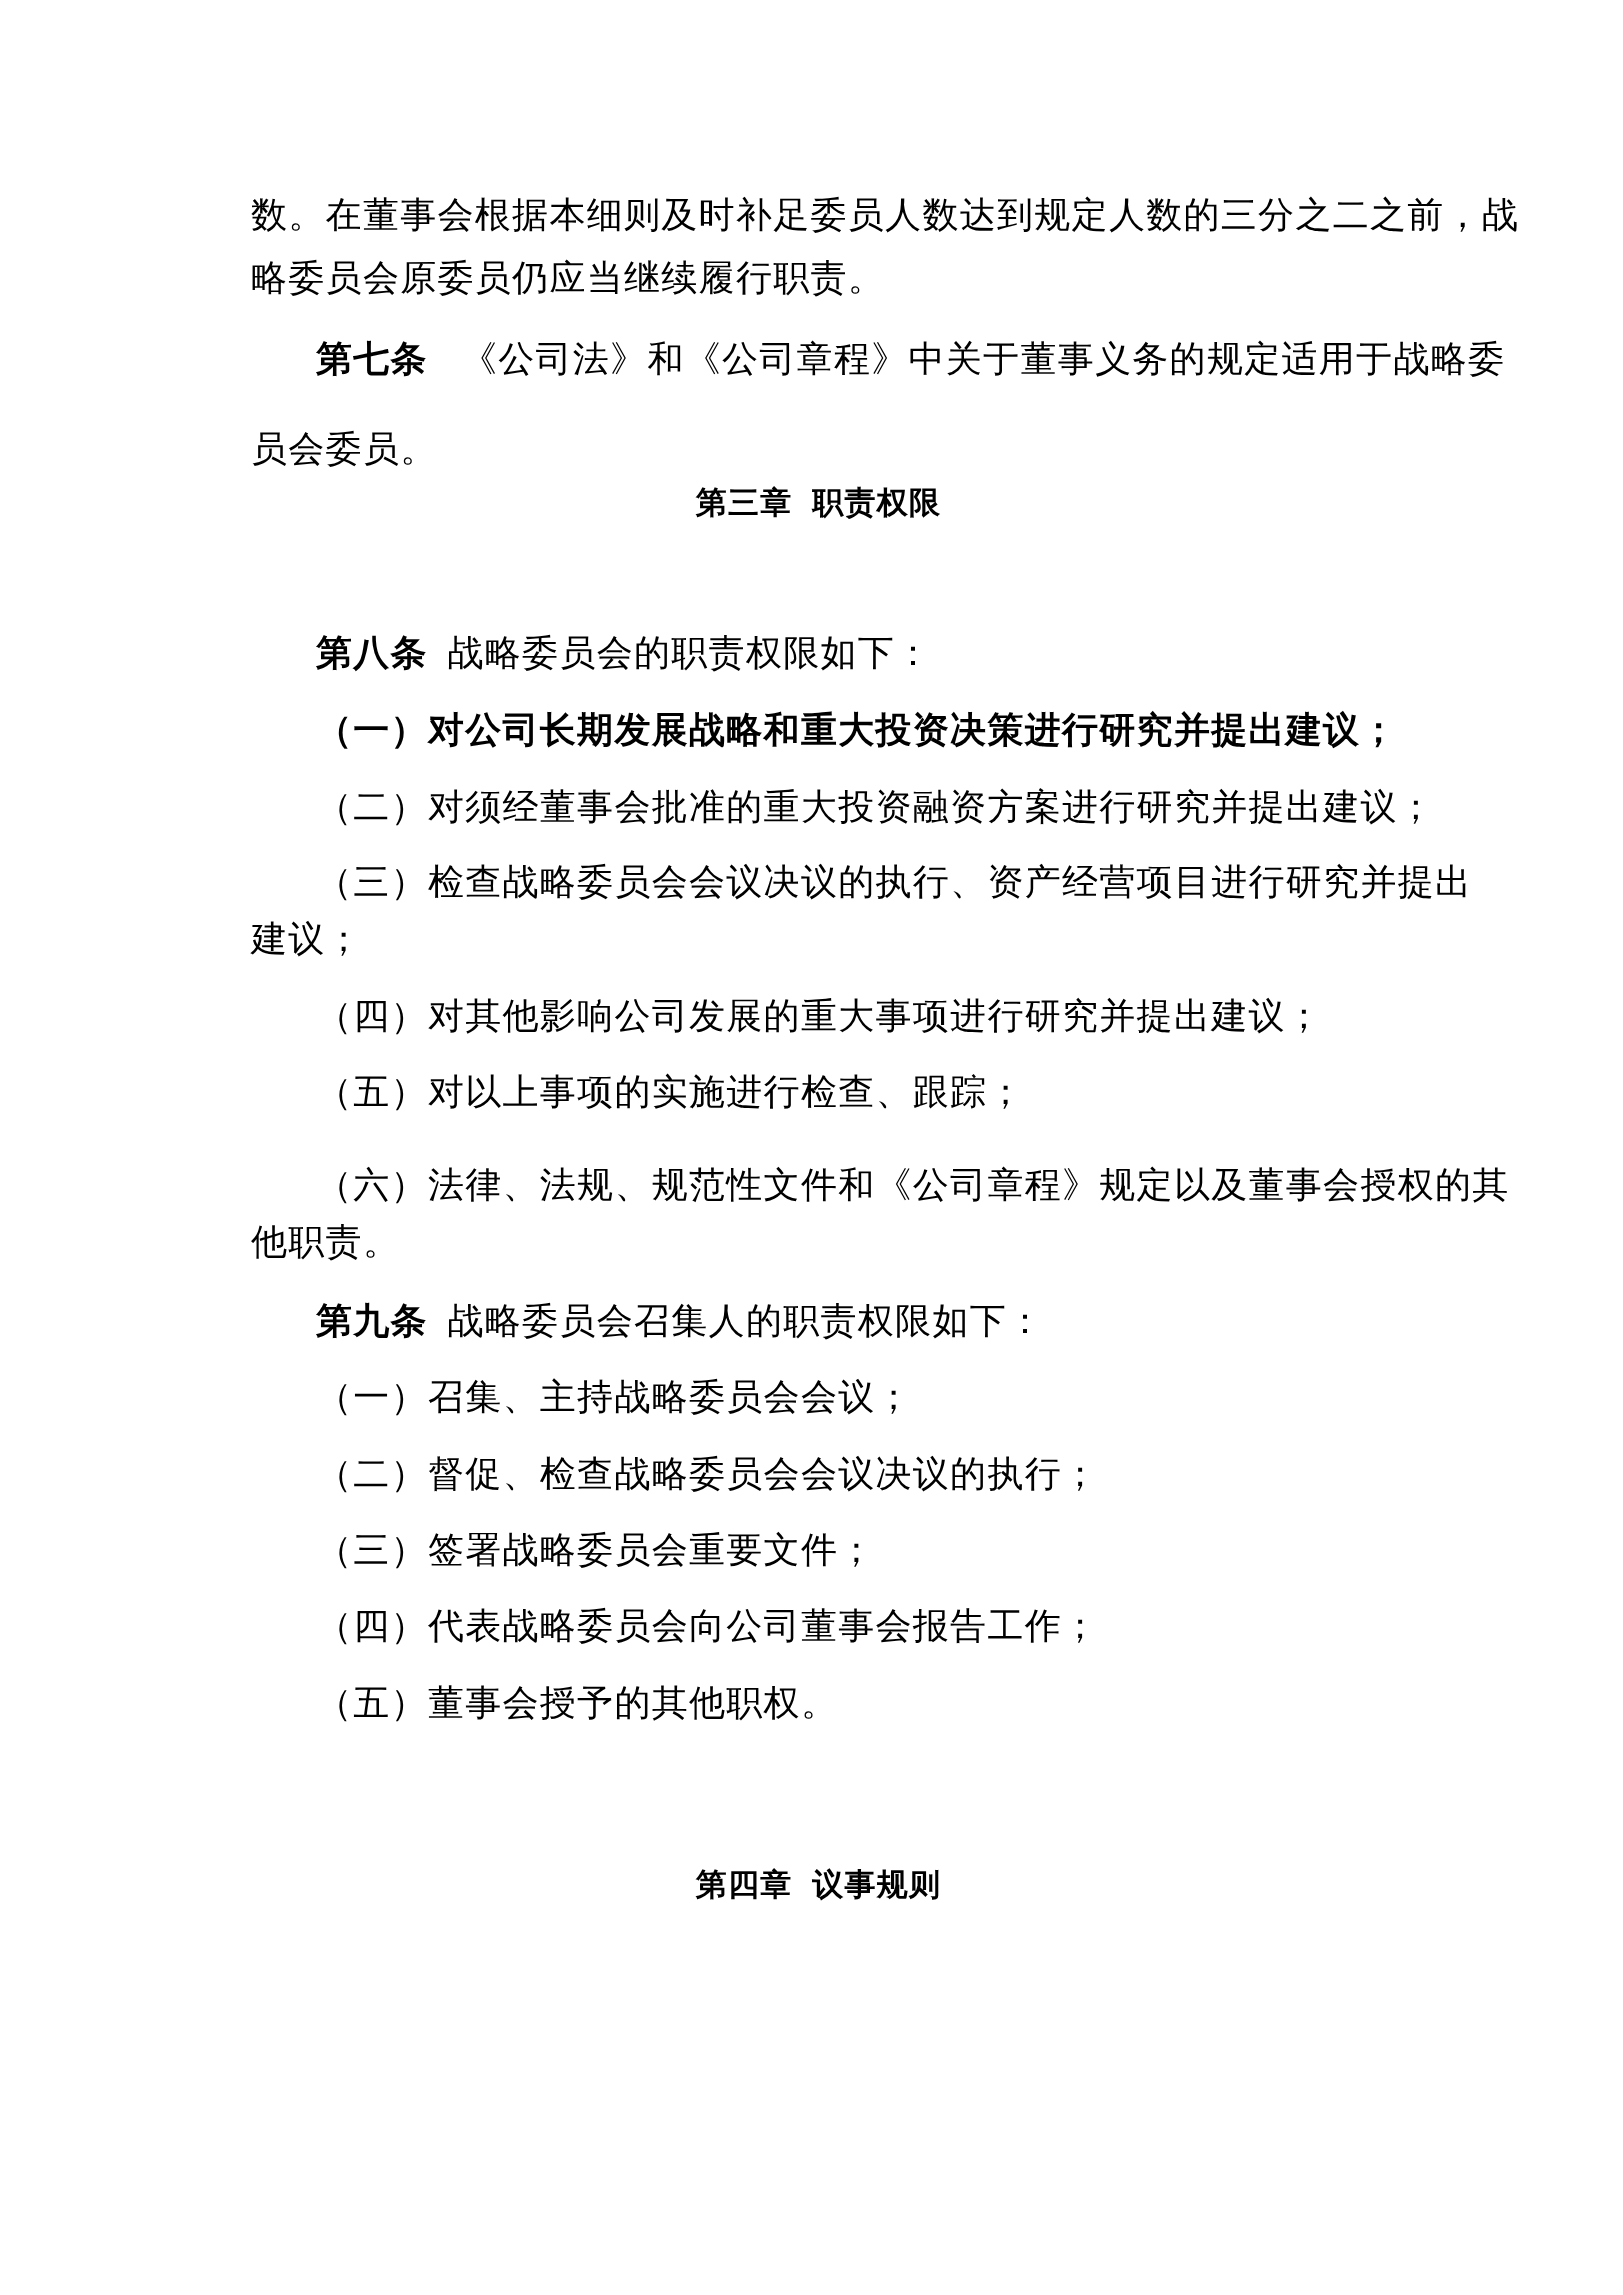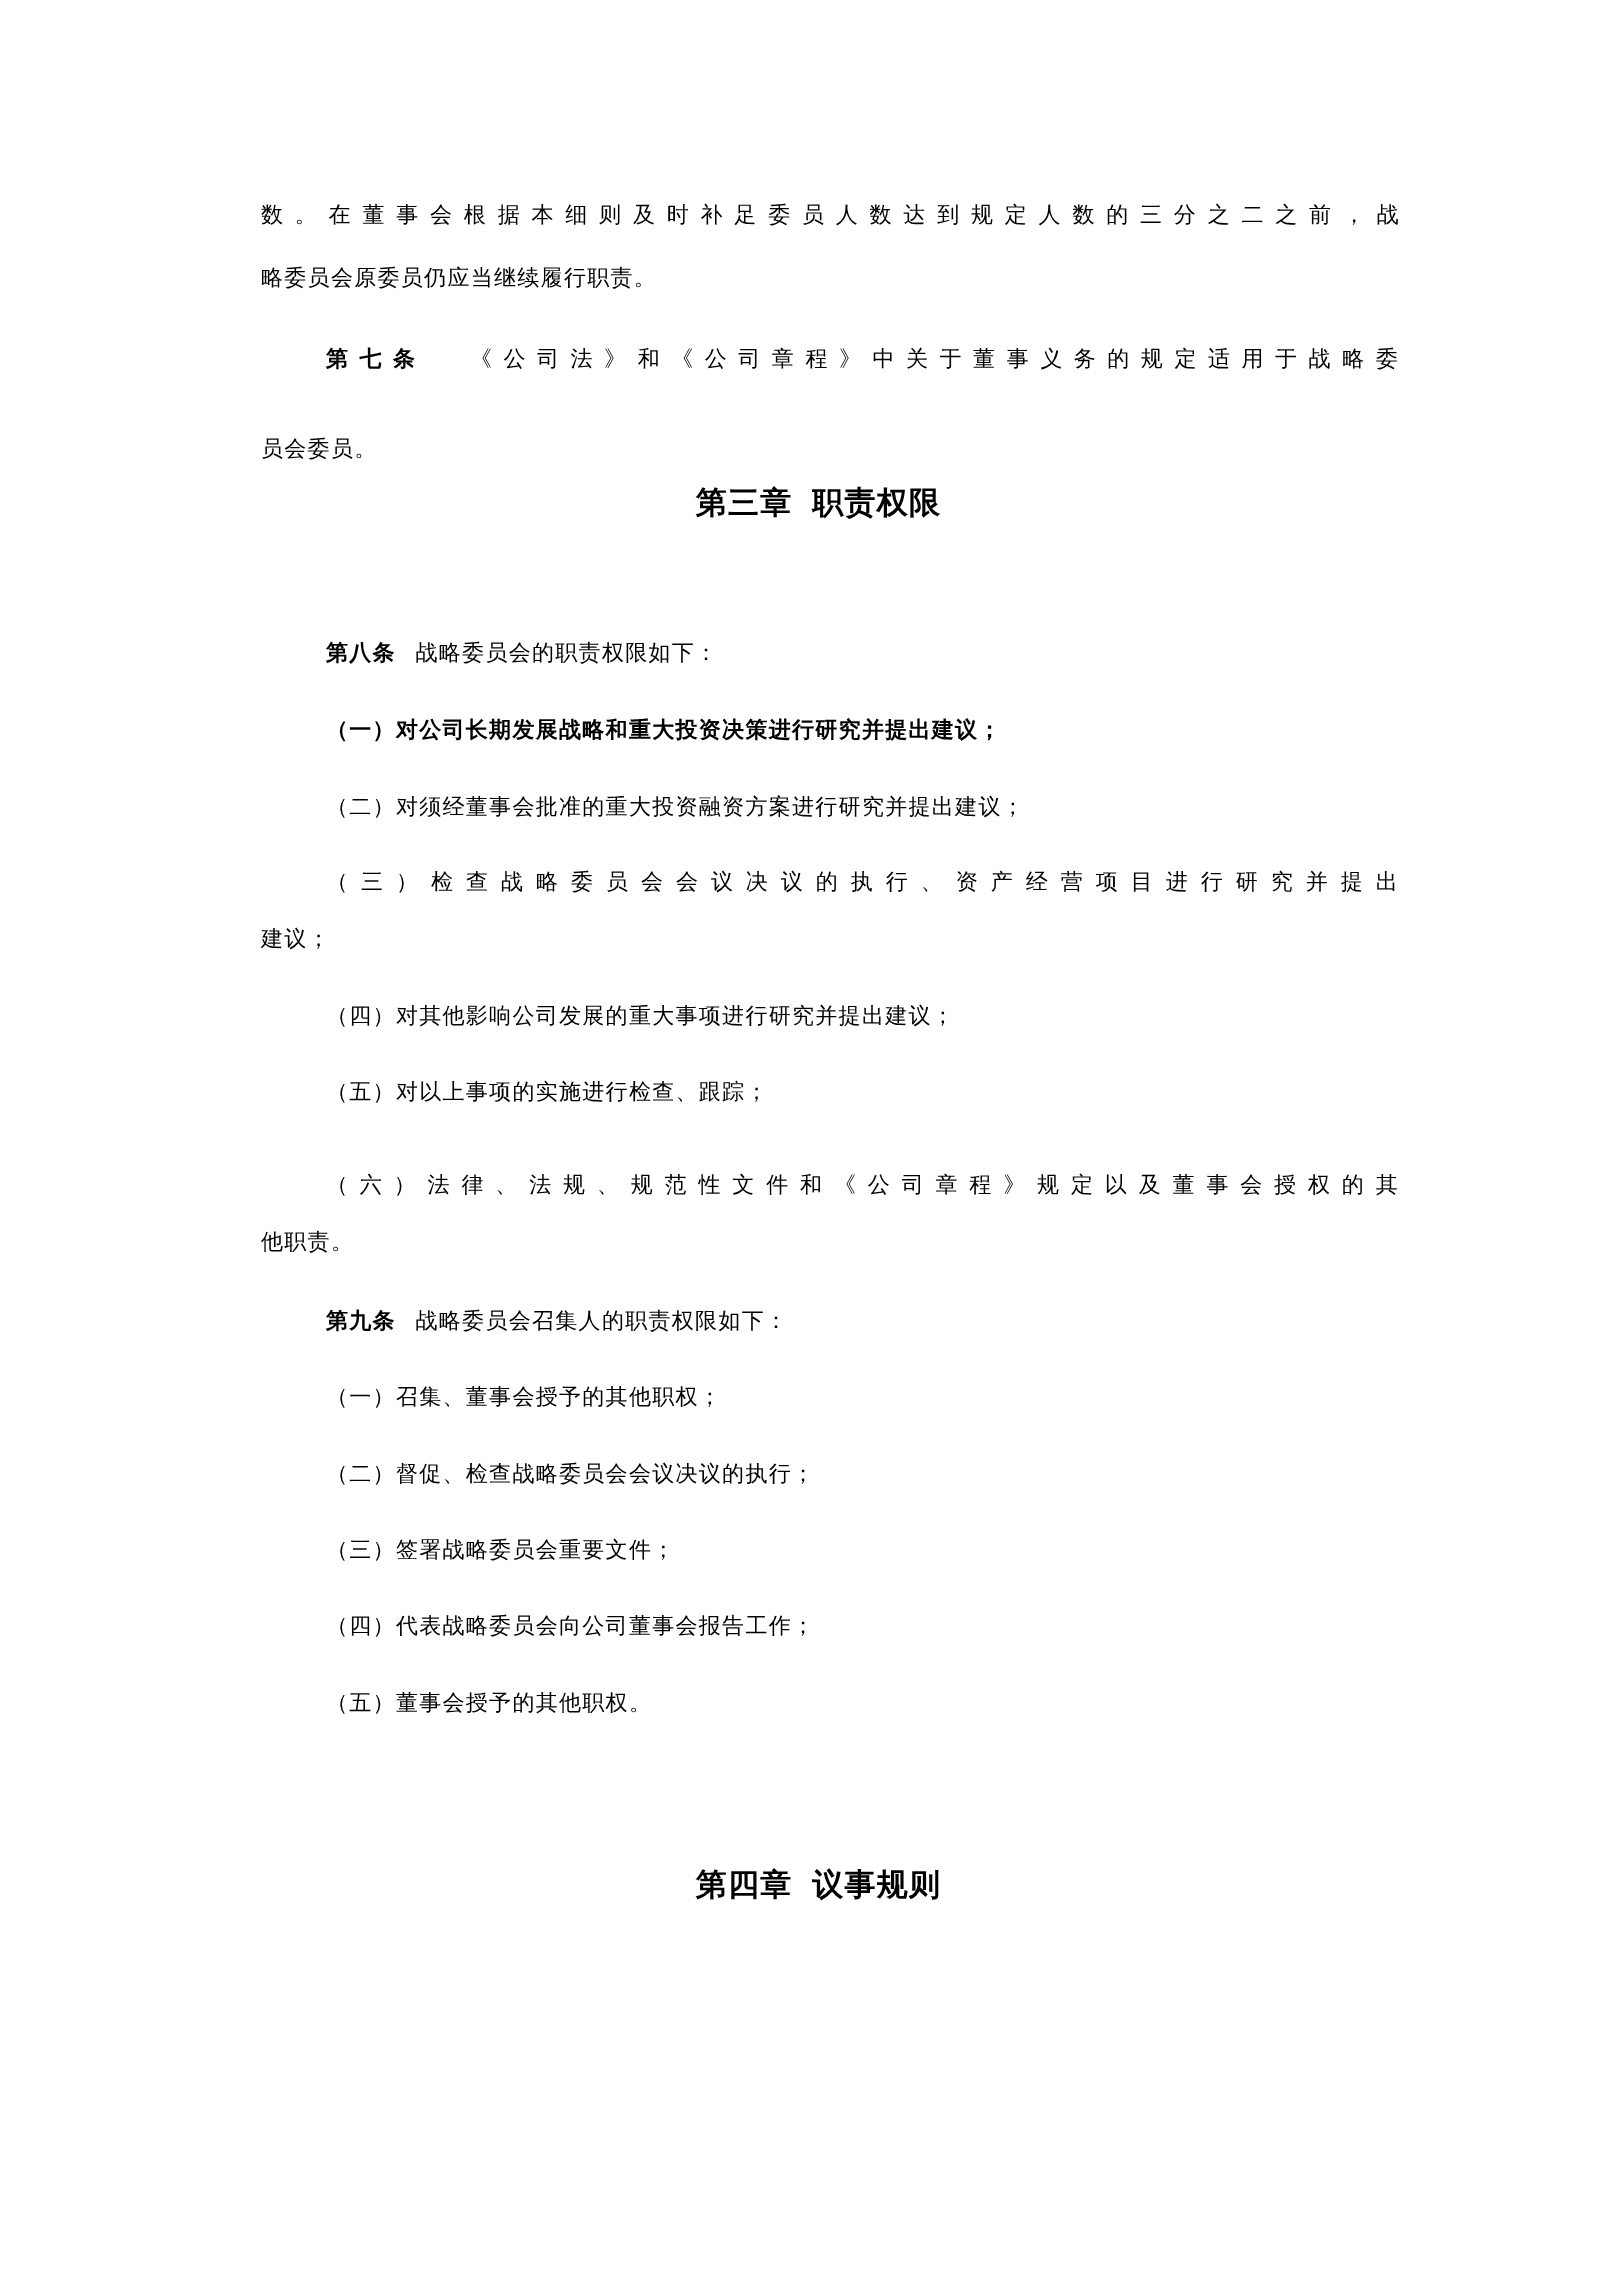--- a/index.html
+++ b/index.html
@@ -16,23 +16,23 @@
       color: #000000;
     }
     .page {
       position: absolute;
       left: 249px;
       top: 0;
       width: 1139px;
     }
     .line {
       position: absolute;
-      left: 12px;
+      left: 2px;
       white-space: nowrap;
-      font-size: 22px;
+      font-size: 36px;
       line-height: 39px;
       height: 39px;
       letter-spacing: 1.3px;
     }
     .justify {
       width: 1139px;
       text-align: justify;
       text-align-last: justify;
     }
     .indent { padding-left: 65px; }
@@ -78,21 +78,21 @@
   <div class="line indent justify" style="top:862px;">（三）检查战略委员会会议决议的执行、资产经营项目进行研究并提出</div>
   <div class="line" style="top:919px;">建议；</div>
   <div class="line indent" style="top:996px;">（四）对其他影响公司发展的重大事项进行研究并提出建议；</div>
   <div class="line indent" style="top:1072px;">（五）对以上事项的实施进行检查、跟踪；</div>
   <div class="line indent justify" style="top:1165px;">（六）法律、法规、规范性文件和《公司章程》规定以及董事会授权的其</div>
   <div class="line" style="top:1222px;">他职责。</div>
 
   <div class="line indent" style="top:1301px;">
     <span class="art-label">第九条</span><span class="gap-sm"></span><span>战略委员会召集人的职责权限如下：</span>
   </div>
-  <div class="line indent" style="top:1377px;">（一）召集、董事会授予的其他职权；</div>
+  <div class="line indent" style="top:1377px;">（一）召集、主持战略委员会会议；</div>
   <div class="line indent" style="top:1454px;">（二）督促、检查战略委员会会议决议的执行；</div>
   <div class="line indent" style="top:1530px;text-align:right;">（三）签署战略委员会重要文件；</div>
   <div class="line indent" style="top:1606px;">（四）代表战略委员会向公司董事会报告工作；</div>
   <div class="line indent" style="top:1683px;">（五）董事会授予的其他职权。</div>
 
   <div class="heading" style="top:1865px;">
     <span>第四章</span><span class="gap-sm"></span><span>议事规则</span>
   </div>
 
 </div>

